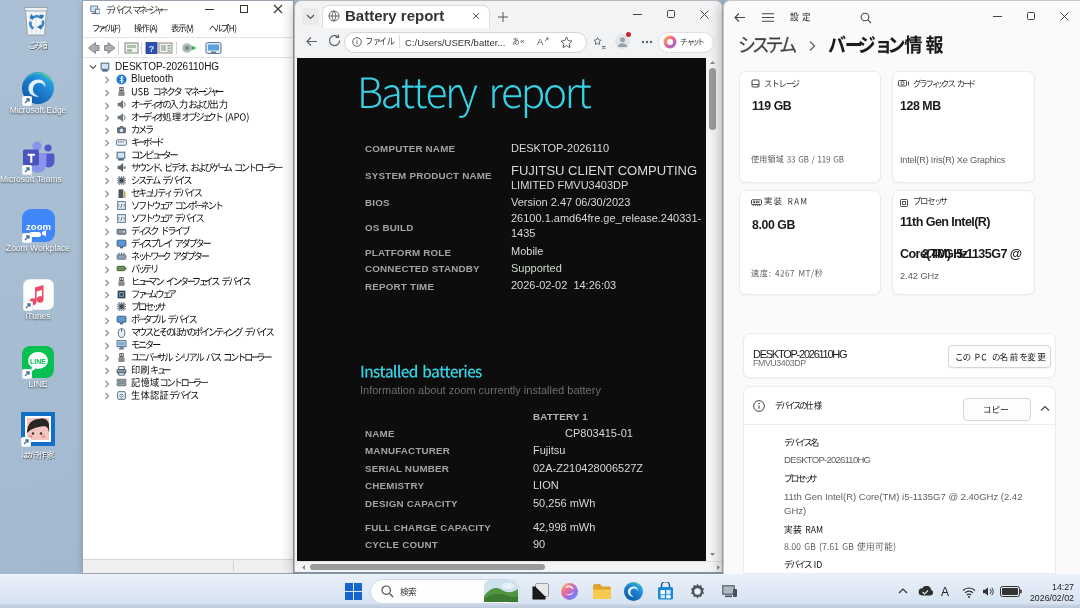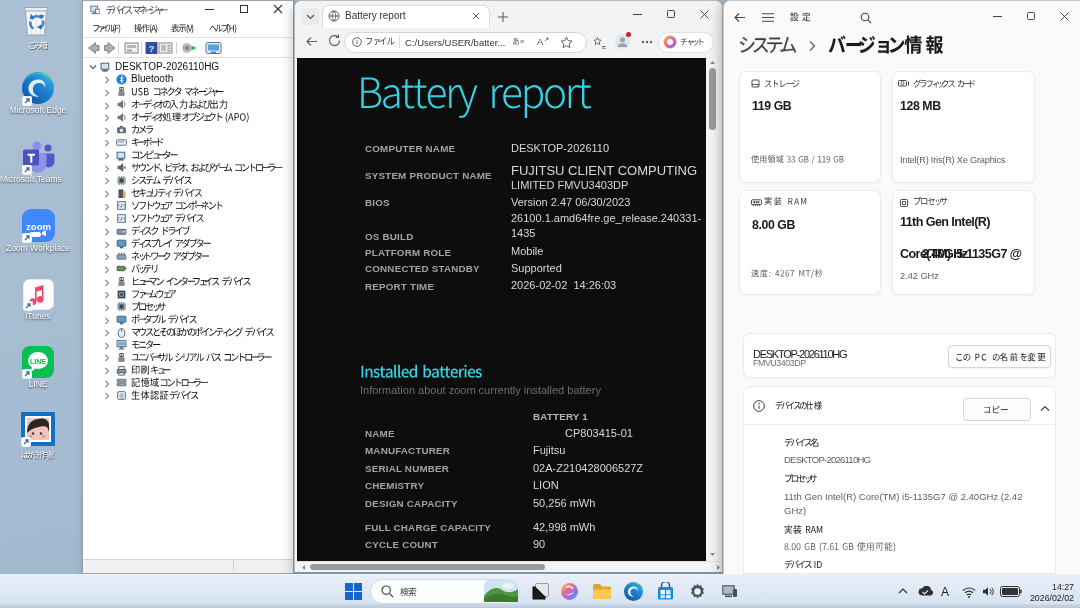--- a/index.html
+++ b/index.html
@@ -362,21 +362,21 @@
 <div class="abs" style="left:293.5px;top:0;width:429px;height:572px;background:#f2f3f5;border-radius:7px 7px 0 0;box-shadow:0 4px 14px rgba(0,0,0,.3);border:1px solid #b8b8b8;border-bottom:none"></div>
 <div class="abs" style="left:302px;top:8px;width:17px;height:17px;border-radius:4px;background:#e9eaec"></div>
 <svg class="abs" style="left:306px;top:14px" width="9" height="6" viewBox="0 0 9 6">
     <path d="M1 1 L4.5 4.5 L8 1" stroke="#555" stroke-width="1.2" fill="none"></path>
   </svg>
 <div class="abs" style="left:322px;top:5px;width:168px;height:23px;background:#fff;border-radius:7px 7px 0 0;border:1px solid #dcdcdc;border-bottom:none"></div>
 <svg class="abs" style="left:328px;top:10px" width="12" height="12" viewBox="0 0 12 12">
     <circle cx="6" cy="6" r="5" fill="none" stroke="#5f6368" stroke-width="1"></circle>
     <path d="M1 6 h10 M6 1 a7.5 7.5 0 0 1 0 10 M6 1 a7.5 7.5 0 0 0 0 10" fill="none" stroke="#5f6368" stroke-width="1"></path>
   </svg>
-<div class="abs" style="left:345px;top:10.5px;font-size:10px;line-height:9.5px;color:#333;font-weight:400;letter-spacing:0;white-space:nowrap;">Battery report</div>
+<div class="abs" style="left:345px;top:10.5px;font-size:15px;line-height:9.5px;color:#333;font-weight:700;letter-spacing:0;white-space:nowrap;">Battery report</div>
 <svg class="abs" style="left:472px;top:12px" width="8" height="8" viewBox="0 0 8 8">
     <path d="M1 1 L7 7 M7 1 L1 7" stroke="#555" stroke-width="1"></path>
   </svg>
 <svg class="abs" style="left:498px;top:12px" width="10" height="10" viewBox="0 0 10 10">
     <path d="M5 0 V10 M0 5 H10" stroke="#555" stroke-width="1"></path>
   </svg>
 <div class="abs" style="left:633px;top:14px;width:9px;height:1.1px;background:#444"></div>
 <div class="abs" style="left:667px;top:10px;width:8px;height:8px;border:1px solid #444;border-radius:1.5px"></div>
 <svg class="abs" style="left:700px;top:10px" width="9" height="9" viewBox="0 0 9 9">
     <path d="M.5 .5 L8.5 8.5 M8.5 .5 L.5 8.5" stroke="#444" stroke-width="1"></path>
@@ -446,21 +446,21 @@
 <svg class="abs" style="left:716px;top:564px" width="5" height="7" viewBox="0 0 5 7">
     <path d="M4 3.5 L1 1 V6 Z" fill="#8a8a8a"></path>
   </svg>
 <div class="abs" style="left:365px;top:144.3px;font-size:9.8px;line-height:9.8px;color:#a3a3a3;font-weight:700;letter-spacing:0.2px;white-space:nowrap;">COMPUTER NAME</div>
 <div class="abs" style="left:511px;top:143.3px;font-size:11px;line-height:11px;color:#d8d8d8;font-weight:400;letter-spacing:0;white-space:nowrap;">DESKTOP-2026110</div>
 <div class="abs" style="left:365px;top:170.7px;font-size:9.8px;line-height:9.8px;color:#a3a3a3;font-weight:700;letter-spacing:0.2px;white-space:nowrap;">SYSTEM PRODUCT NAME</div>
 <div class="abs" style="left:511px;top:165px;font-size:13px;line-height:11px;color:#d8d8d8;font-weight:400;letter-spacing:0;white-space:nowrap;">FUJITSU CLIENT COMPUTING</div>
 <div class="abs" style="left:511px;top:180.3px;font-size:11px;line-height:11px;color:#d8d8d8;font-weight:400;letter-spacing:0;white-space:nowrap;">LIMITED FMVU3403DP</div>
 <div class="abs" style="left:365px;top:198px;font-size:9.8px;line-height:9.8px;color:#a3a3a3;font-weight:700;letter-spacing:0.2px;white-space:nowrap;">BIOS</div>
 <div class="abs" style="left:511px;top:197px;font-size:11px;line-height:11px;color:#d8d8d8;font-weight:400;letter-spacing:0;white-space:nowrap;">Version 2.47 06/30/2023</div>
-<div class="abs" style="left:365px;top:223px;font-size:9.8px;line-height:9.8px;color:#a3a3a3;font-weight:700;letter-spacing:0.2px;white-space:nowrap;margin-top:9px;">OS BUILD</div>
+<div class="abs" style="left:365px;top:223px;font-size:9.8px;line-height:9.8px;color:#a3a3a3;font-weight:700;letter-spacing:0.2px;white-space:nowrap;">OS BUILD</div>
 <div class="abs" style="left:511px;top:212.8px;font-size:11px;line-height:11px;color:#d8d8d8;font-weight:400;letter-spacing:0;white-space:nowrap;">26100.1.amd64fre.ge_release.240331-</div>
 <div class="abs" style="left:511px;top:228.3px;font-size:11px;line-height:11px;color:#d8d8d8;font-weight:400;letter-spacing:0;white-space:nowrap;">1435</div>
 <div class="abs" style="left:365px;top:247.5px;font-size:9.8px;line-height:9.8px;color:#a3a3a3;font-weight:700;letter-spacing:0.2px;white-space:nowrap;">PLATFORM ROLE</div>
 <div class="abs" style="left:511px;top:246px;font-size:11px;line-height:11px;color:#d8d8d8;font-weight:400;letter-spacing:0;white-space:nowrap;">Mobile</div>
 <div class="abs" style="left:365px;top:264.3px;font-size:9.8px;line-height:9.8px;color:#a3a3a3;font-weight:700;letter-spacing:0.2px;white-space:nowrap;">CONNECTED STANDBY</div>
 <div class="abs" style="left:511px;top:263px;font-size:11px;line-height:11px;color:#cfdccf;font-weight:400;letter-spacing:0;white-space:nowrap;">Supported</div>
 <div class="abs" style="left:365px;top:281.9px;font-size:9.8px;line-height:9.8px;color:#a3a3a3;font-weight:700;letter-spacing:0.2px;white-space:nowrap;">REPORT TIME</div>
 <div class="abs" style="left:511px;top:280.4px;font-size:11px;line-height:11px;color:#d8d8d8;font-weight:400;letter-spacing:0;white-space:nowrap;">2026-02-02&nbsp;&nbsp;14:26:03</div>
 <div class="abs" style="left:360px;top:384.5px;font-size:11px;line-height:11px;color:#6e6e6e;font-weight:400;letter-spacing:0;white-space:nowrap;">Information about zoom currently installed battery</div>
 <div class="abs" style="left:533px;top:411.5px;font-size:9.8px;line-height:9.8px;color:#b5b5b5;font-weight:700;letter-spacing:0.2px;white-space:nowrap;">BATTERY 1</div>

